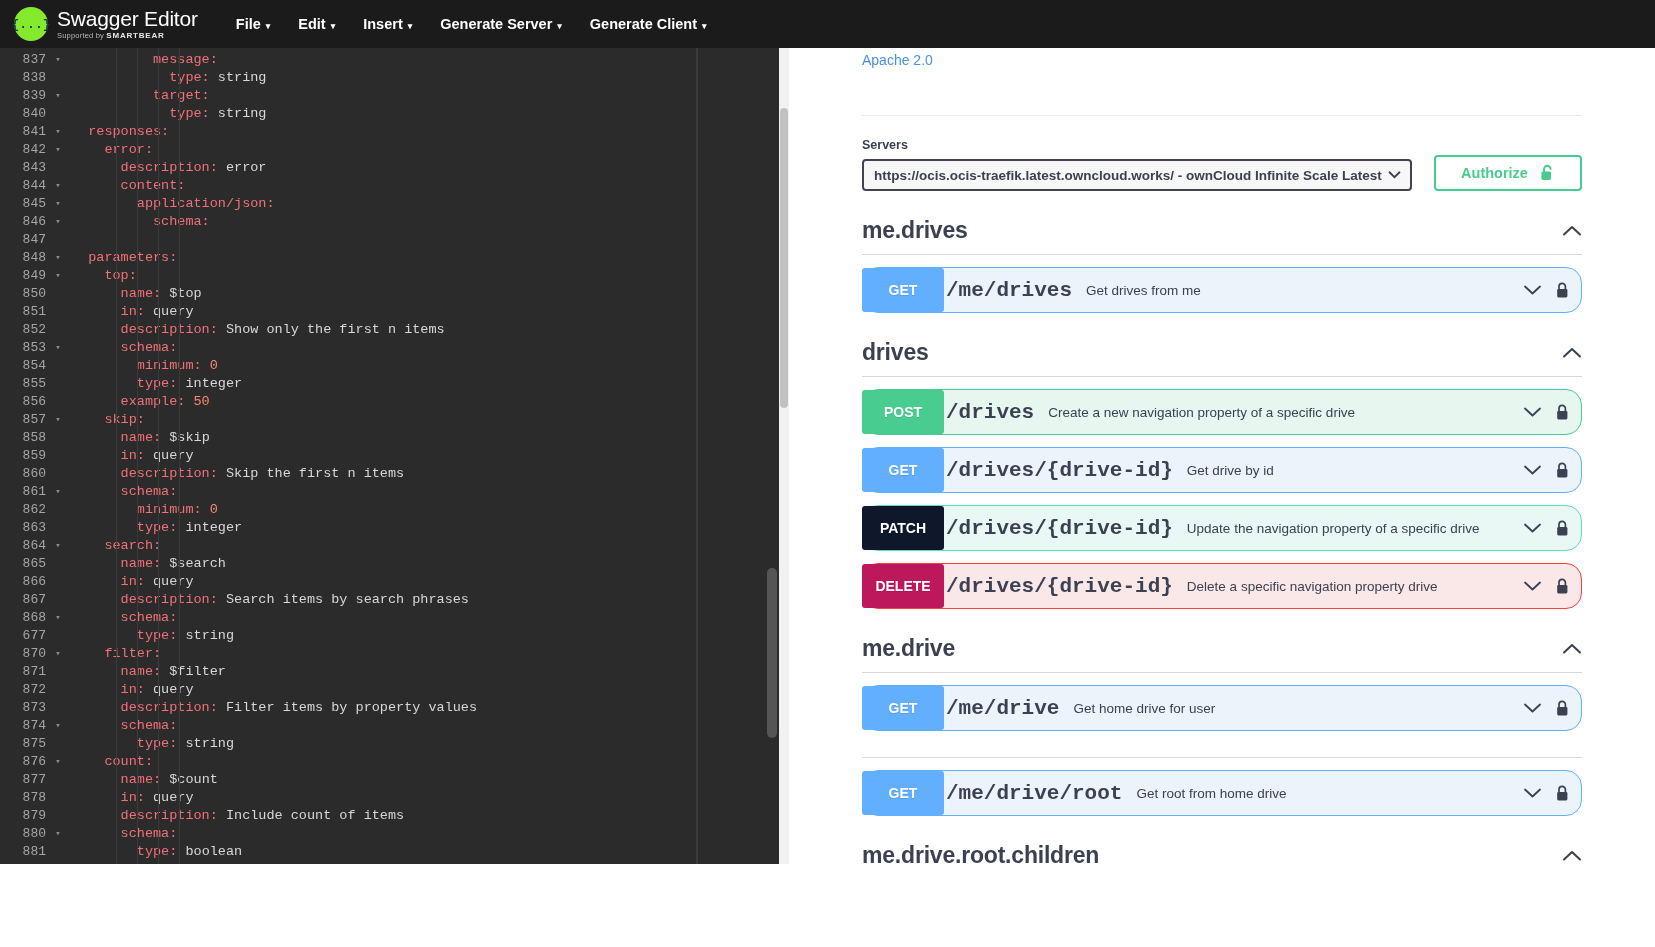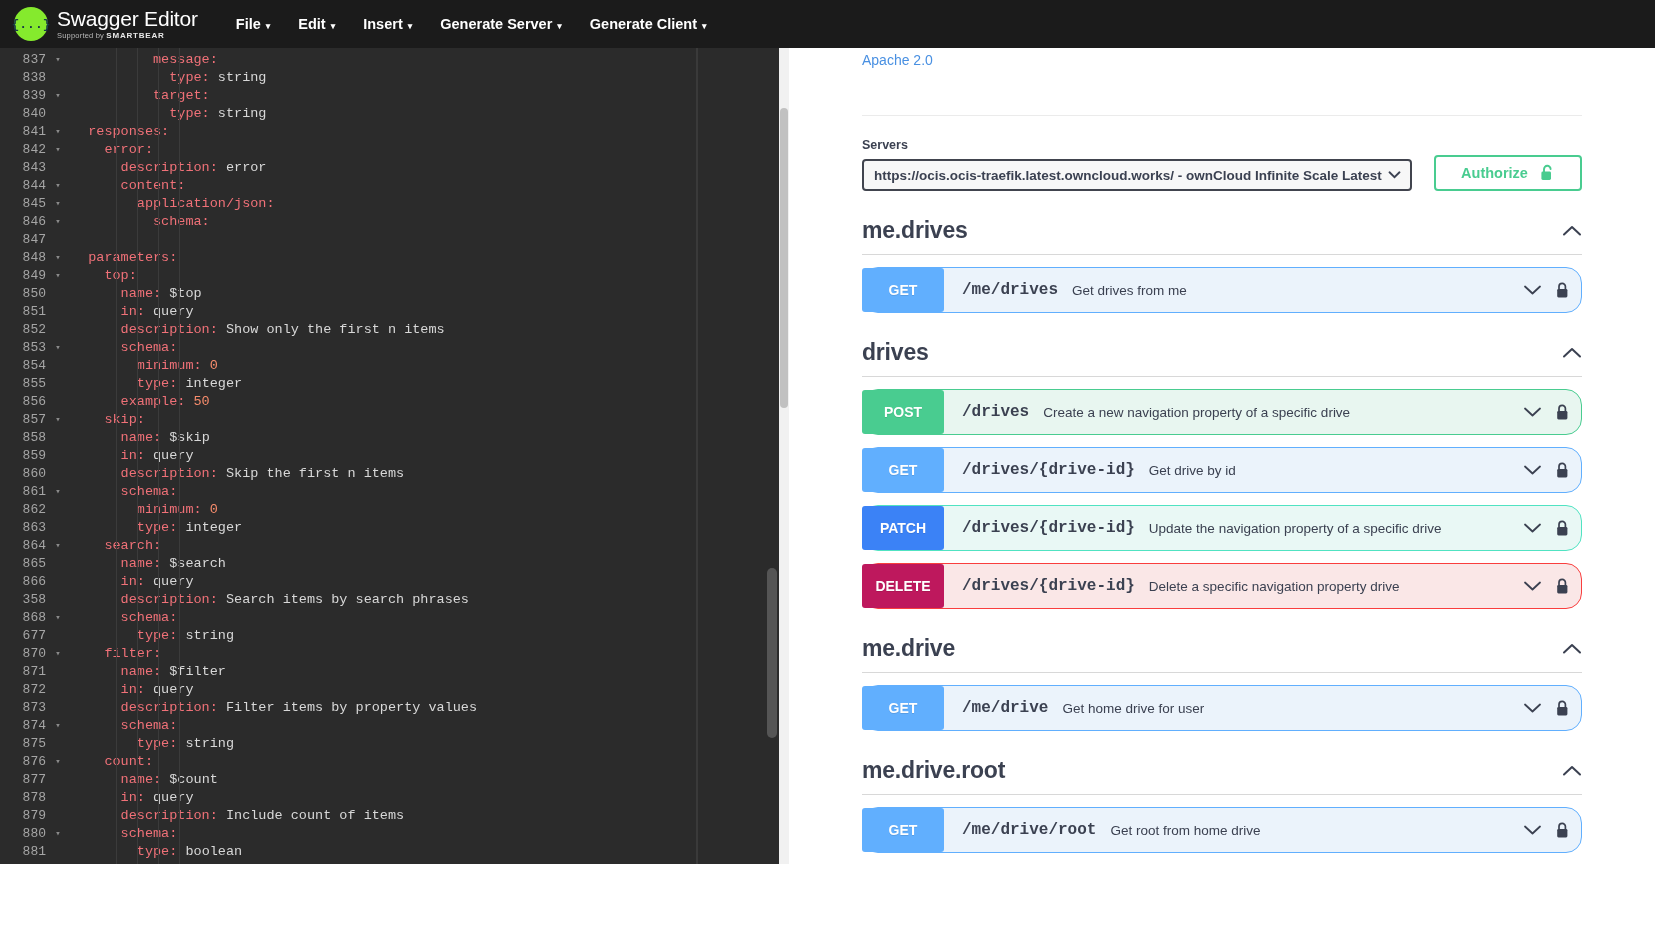--- a/index.html
+++ b/index.html
@@ -158,27 +158,27 @@
 
   .method {
     width: 82px; min-width: 82px; height: 100%;
     display: flex; align-items: center; justify-content: center;
     color: #fff; font-size: 14px; font-weight: bold;
     border-radius: 3px; text-shadow: 0 1px 0 rgba(0,0,0,.1);
     margin: 0 0 0 -1px;
   }
   .m-get    { background: #61affe; }
   .m-post   { background: #49cc90; }
-  .m-patch  { background: #3b82f6; }
+  .m-patch  { background: #0f172a; }
   .m-delete { background: #be185d; }
 
   .op-path {
     font-family: "Liberation Mono", monospace;
-    font-size: 16px; font-weight: bold; color: #3b4151;
-    padding-left: 18px; white-space: nowrap;
+    font-size: 21px; font-weight: bold; color: #3b4151;
+    padding-left: 2px; white-space: nowrap;
   }
   .op-summary {
     font-size: 13.5px; color: #3b4151; padding-left: 14px;
     white-space: nowrap; overflow: hidden; text-overflow: ellipsis;
   }
   .op-spacer { flex: 1; }
   .op-icons { display: flex; align-items: center; gap: 14px; }
 
   svg { display: block; }
 </style>
@@ -247,21 +247,21 @@
         <div class="line"><span class="ln">857</span><span class="fold">▾</span><span class="code">    <span class="k">skip:</span></span></div>
         <div class="line"><span class="ln">858</span><span class="fold"></span><span class="code">      <span class="k">name:</span><span class="v"> $skip</span></span></div>
         <div class="line"><span class="ln">859</span><span class="fold"></span><span class="code">      <span class="k">in:</span><span class="v"> query</span></span></div>
         <div class="line"><span class="ln">860</span><span class="fold"></span><span class="code">      <span class="k">description:</span><span class="v"> Skip the first n items</span></span></div>
         <div class="line"><span class="ln">861</span><span class="fold">▾</span><span class="code">      <span class="k">schema:</span></span></div>
         <div class="line"><span class="ln">862</span><span class="fold"></span><span class="code">        <span class="k">minimum:</span><span class="n"> 0</span></span></div>
         <div class="line"><span class="ln">863</span><span class="fold"></span><span class="code">        <span class="k">type:</span><span class="v"> integer</span></span></div>
         <div class="line"><span class="ln">864</span><span class="fold">▾</span><span class="code">    <span class="k">search:</span></span></div>
         <div class="line"><span class="ln">865</span><span class="fold"></span><span class="code">      <span class="k">name:</span><span class="v"> $search</span></span></div>
         <div class="line"><span class="ln">866</span><span class="fold"></span><span class="code">      <span class="k">in:</span><span class="v"> query</span></span></div>
-        <div class="line"><span class="ln">358</span><span class="fold"></span><span class="code">      <span class="k">description:</span><span class="v"> Search items by search phrases</span></span></div>
+        <div class="line"><span class="ln">867</span><span class="fold"></span><span class="code">      <span class="k">description:</span><span class="v"> Search items by search phrases</span></span></div>
         <div class="line"><span class="ln">868</span><span class="fold">▾</span><span class="code">      <span class="k">schema:</span></span></div>
         <div class="line"><span class="ln">677</span><span class="fold"></span><span class="code">        <span class="k">type:</span><span class="v"> string</span></span></div>
         <div class="line"><span class="ln">870</span><span class="fold">▾</span><span class="code">    <span class="k">filter:</span></span></div>
         <div class="line"><span class="ln">871</span><span class="fold"></span><span class="code">      <span class="k">name:</span><span class="v"> $filter</span></span></div>
         <div class="line"><span class="ln">872</span><span class="fold"></span><span class="code">      <span class="k">in:</span><span class="v"> query</span></span></div>
         <div class="line"><span class="ln">873</span><span class="fold"></span><span class="code">      <span class="k">description:</span><span class="v"> Filter items by property values</span></span></div>
         <div class="line"><span class="ln">874</span><span class="fold">▾</span><span class="code">      <span class="k">schema:</span></span></div>
         <div class="line"><span class="ln">875</span><span class="fold"></span><span class="code">        <span class="k">type:</span><span class="v"> string</span></span></div>
         <div class="line"><span class="ln">876</span><span class="fold">▾</span><span class="code">    <span class="k">count:</span></span></div>
         <div class="line"><span class="ln">877</span><span class="fold"></span><span class="code">      <span class="k">name:</span><span class="v"> $count</span></span></div>
@@ -452,28 +452,20 @@
                   <span>
                     <svg width="13" height="17" viewBox="0 0 13 17">
   <path d="M3 7.2 V4.6 A3.2 3.2 0 0 1 9.4 4.6 V7.2" stroke="#3b4151" stroke-width="1.7" fill="none"></path>
   <rect x="1.2" y="7" width="10.2" height="8.4" rx="1.3" fill="#3b4151"></rect>
                     </svg>
                   </span>
                 </span>
               </div>
             </div>
             <div class="tag-section">
-              <div class="tag-header">
-                <span class="tag-name">me.drive.root</span>
-                <span>
-                  <svg width="20" height="13" viewBox="0 0 20 13">
-  <path d="M2 10.5 L10 3 L18 10.5" stroke="#3b4151" stroke-width="2" fill="none" stroke-linecap="round" stroke-linejoin="round"></path>
-                  </svg>
-                </span>
-              </div>
               <div class="tag-rule"></div>
               <div class="op-row op-get">
                 <span class="method m-get">GET</span>
                 <span class="op-path">/me/drive/root</span>
                 <span class="op-summary">Get root from home drive</span>
                 <span class="op-spacer"></span>
                 <span class="op-icons">
                   <span>
                     <svg width="19" height="12" viewBox="0 0 19 12">
   <path d="M2 2.5 L9.5 9.5 L17 2.5" stroke="#3b4151" stroke-width="1.8" fill="none" stroke-linecap="round" stroke-linejoin="round"></path>

